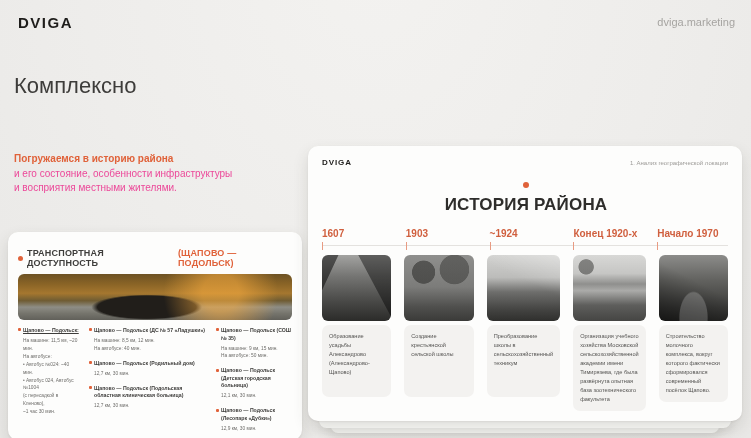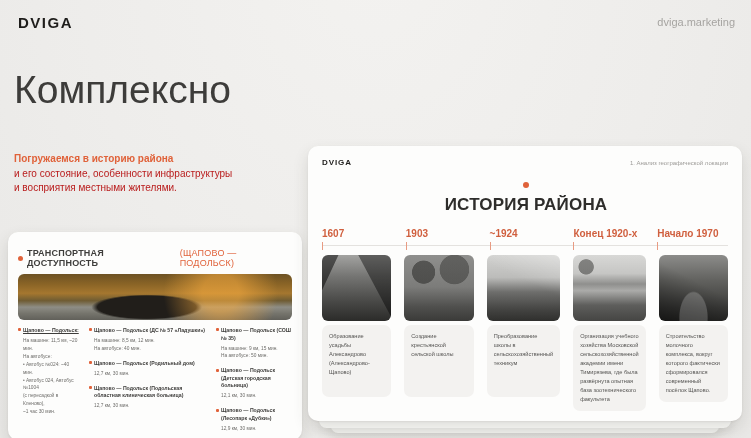--- a/index.html
+++ b/index.html
@@ -12,40 +12,40 @@
   
   .brand{
     position:absolute;left:18px;top:14px;
     font-weight:800;font-size:15px;letter-spacing:1.5px;color:#1e1d1b;cursor:pointer;
   }
   .site{
     position:absolute;right:16px;top:16px;
     font-size:11px;color:#a6a4a1;cursor:pointer;
   }
   
-  .headline{position:absolute;left:14px;top:65px;width:300px;line-height:1.26;font-size:39px;font-weight:500;}
+  .headline{position:absolute;left:14px;top:72px;width:300px;line-height:1.26;font-size:22px;font-weight:500;}
   .headline .l1{color:#3d3c3a;}
   .headline .l2{color:#e0623a;}
   .intro{position:absolute;left:14px;top:152px;width:290px;font-size:10px;line-height:1.38;}
   .intro .hl{color:#e0623a;font-weight:700;display:block;margin-bottom:1px;}
-  .intro .rest{color:#b91c1c;white-space:pre-line;}
+  .intro .rest{color:#ec4899;white-space:pre-line;}
   
   .card{
     position:relative;z-index:3;background:#fdfdfc;border-radius:10px;
     box-shadow:0 7px 16px rgba(60,55,45,.14), 0 1px 2px rgba(60,55,45,.08);
   }
   .stack{background:#fbfbf9;border-radius:9px;box-shadow:0 5px 10px rgba(60,55,45,.10);}
   .s1{position:relative;z-index:2;height:15px;margin:-8px 11px 0;}
   .s2{position:relative;z-index:1;height:14px;margin:-9px 23px 0;}
   
   .transport-wrap{position:absolute;left:8px;top:232px;width:294px;}
   .t-card{padding:14px 8px 7px;}
   .t-title{font-size:9px;font-weight:700;letter-spacing:.2px;display:flex;align-items:center;gap:4px;padding:2px 2px 5px;}
   .dot{width:5px;height:5px;border-radius:50%;background:#e0623a;flex:0 0 auto;}
-  .t-title .loc{color:#e0623a;font-weight:400;}
+  .t-title .loc{color:#e0623a;font-weight:700;}
   .t-photo{
     height:46px;border-radius:6px;margin:1px 2px 7px;
     background:
       radial-gradient(circle at 74% 42%, rgba(255,176,64,.55) 0 9%, rgba(255,176,64,0) 28%),
       radial-gradient(ellipse at 47% 72%, #211e1a 0 24%, rgba(33,30,26,0) 27%),
       linear-gradient(180deg,#6d5224 0%,#8a6426 22%,#a5772f 42%,#6f5c33 58%,#8e8d85 72%,#75746c 86%,#61605a 100%);
   }
   .t-cols{display:flex;gap:9px;padding:0 2px;}
   .t-col{min-width:0;}
   .t-col.c1{flex:0 0 62px;}

